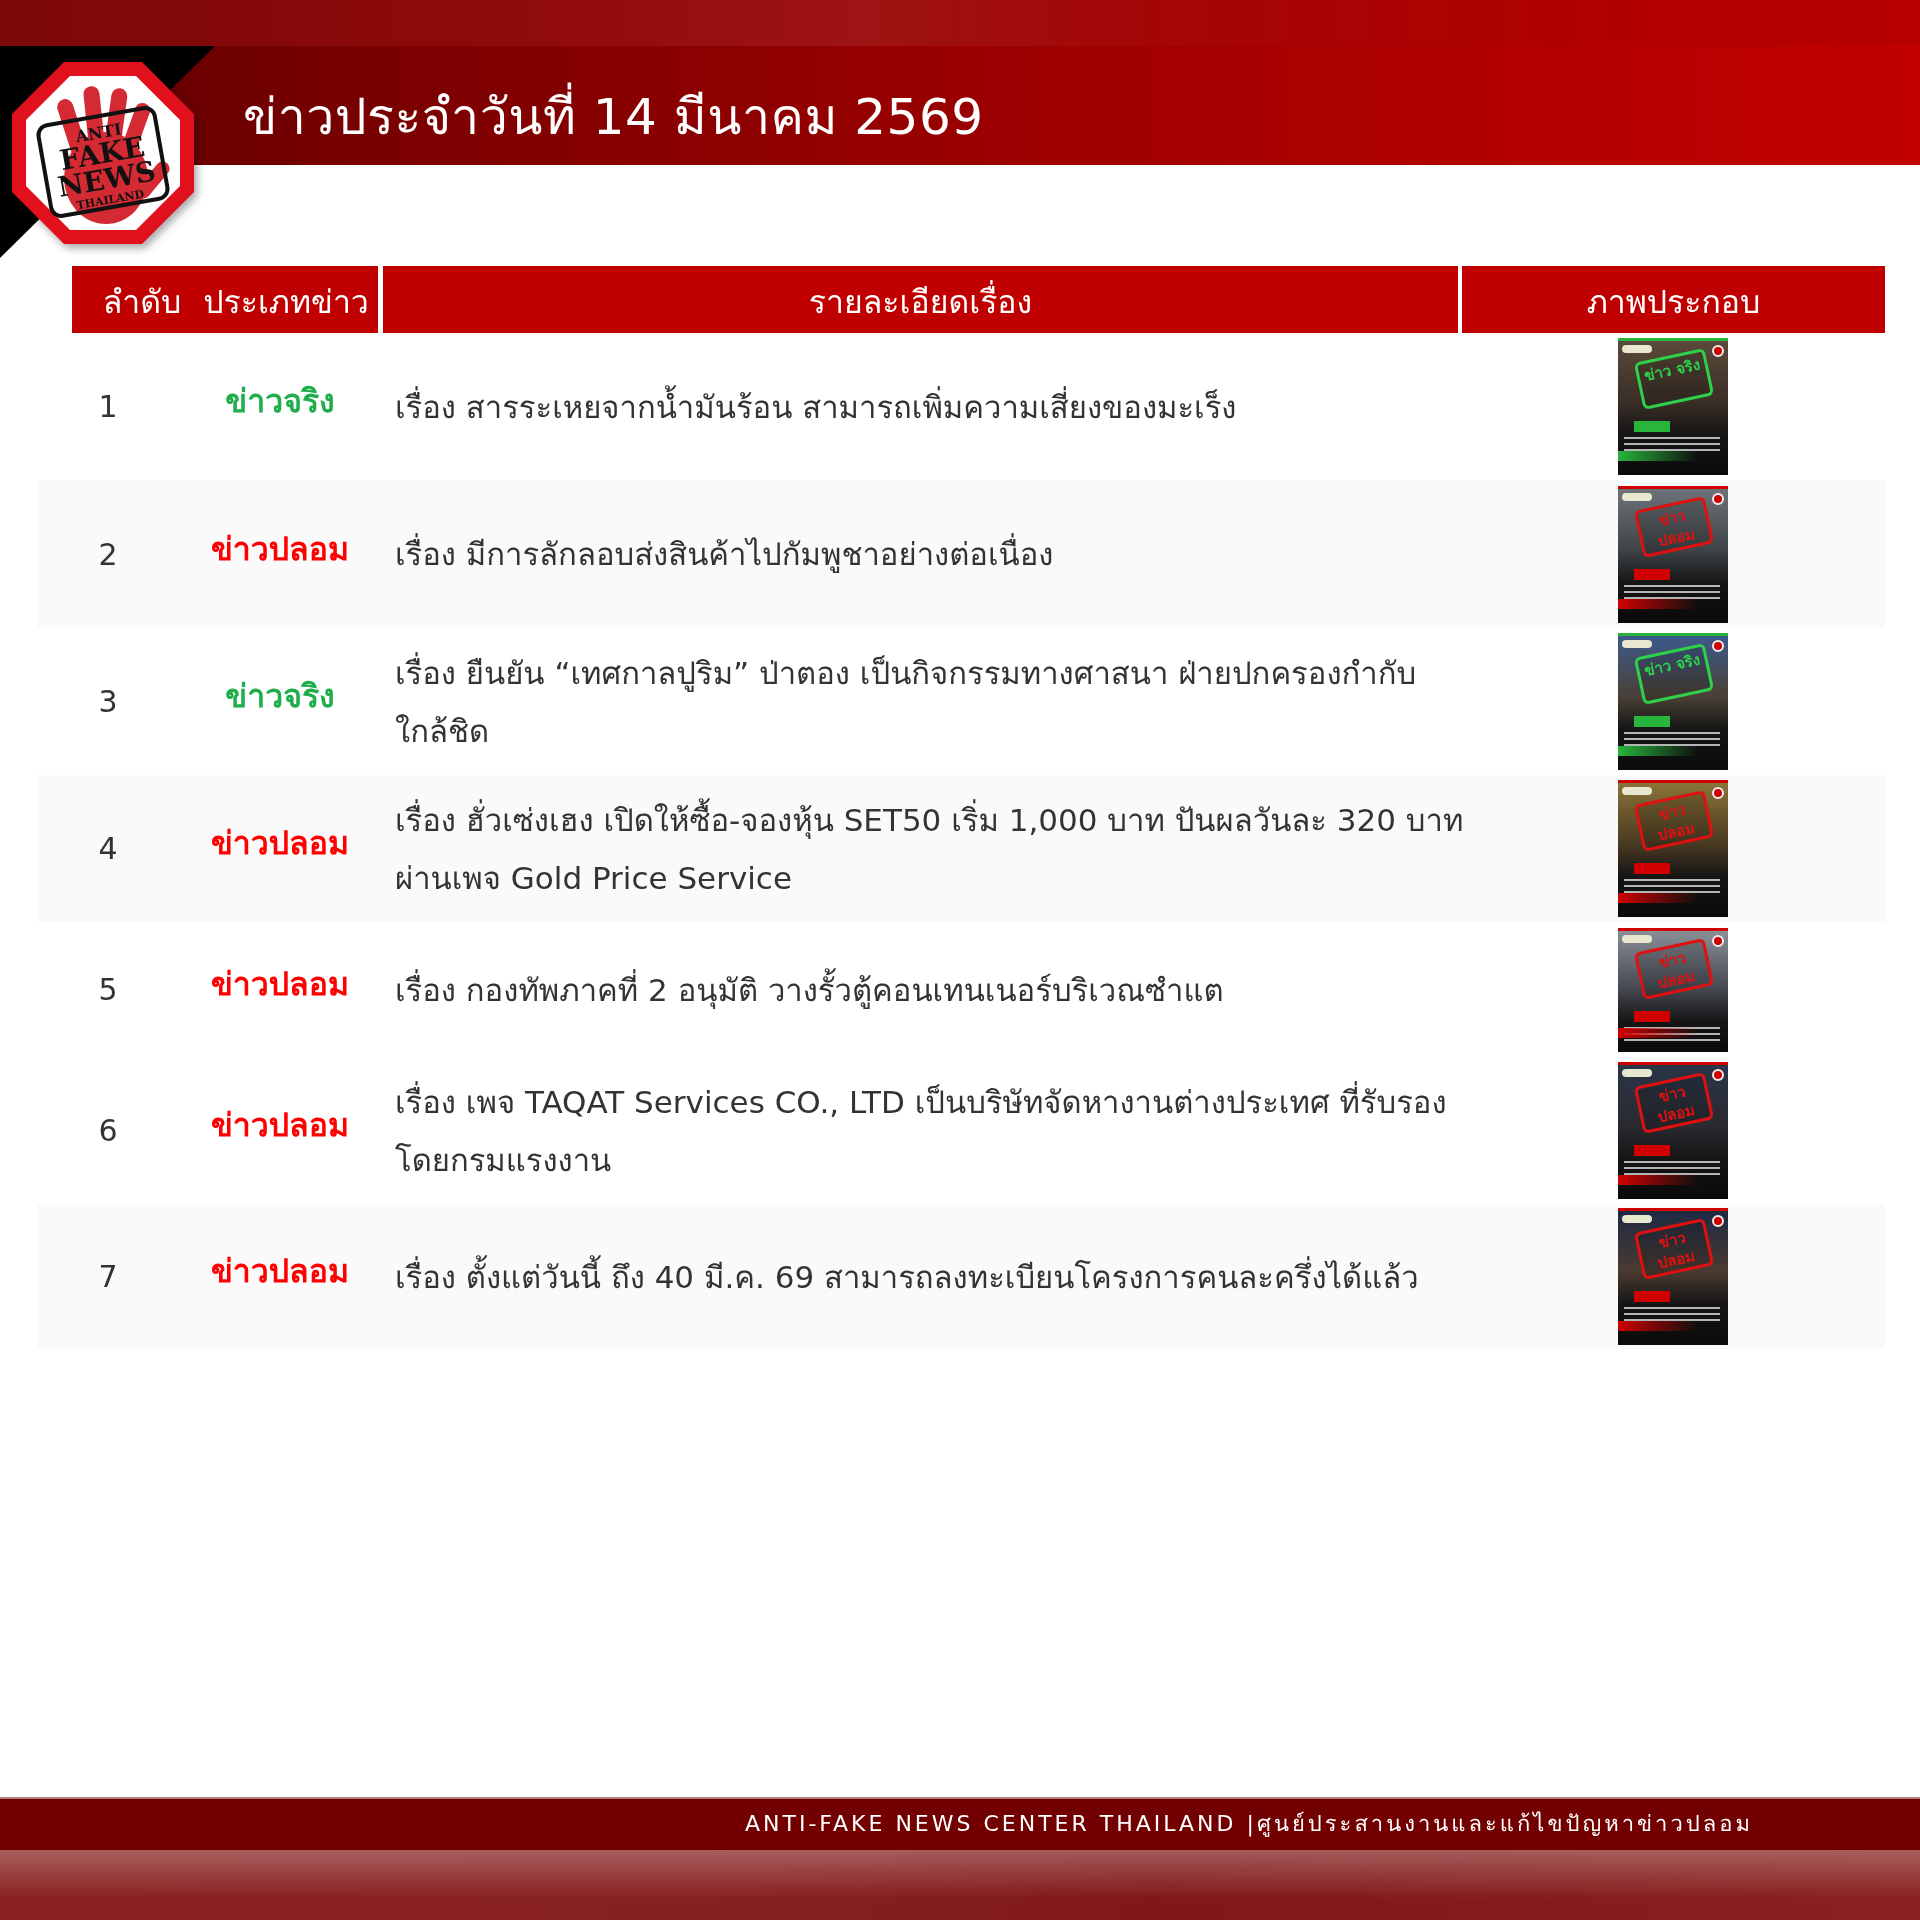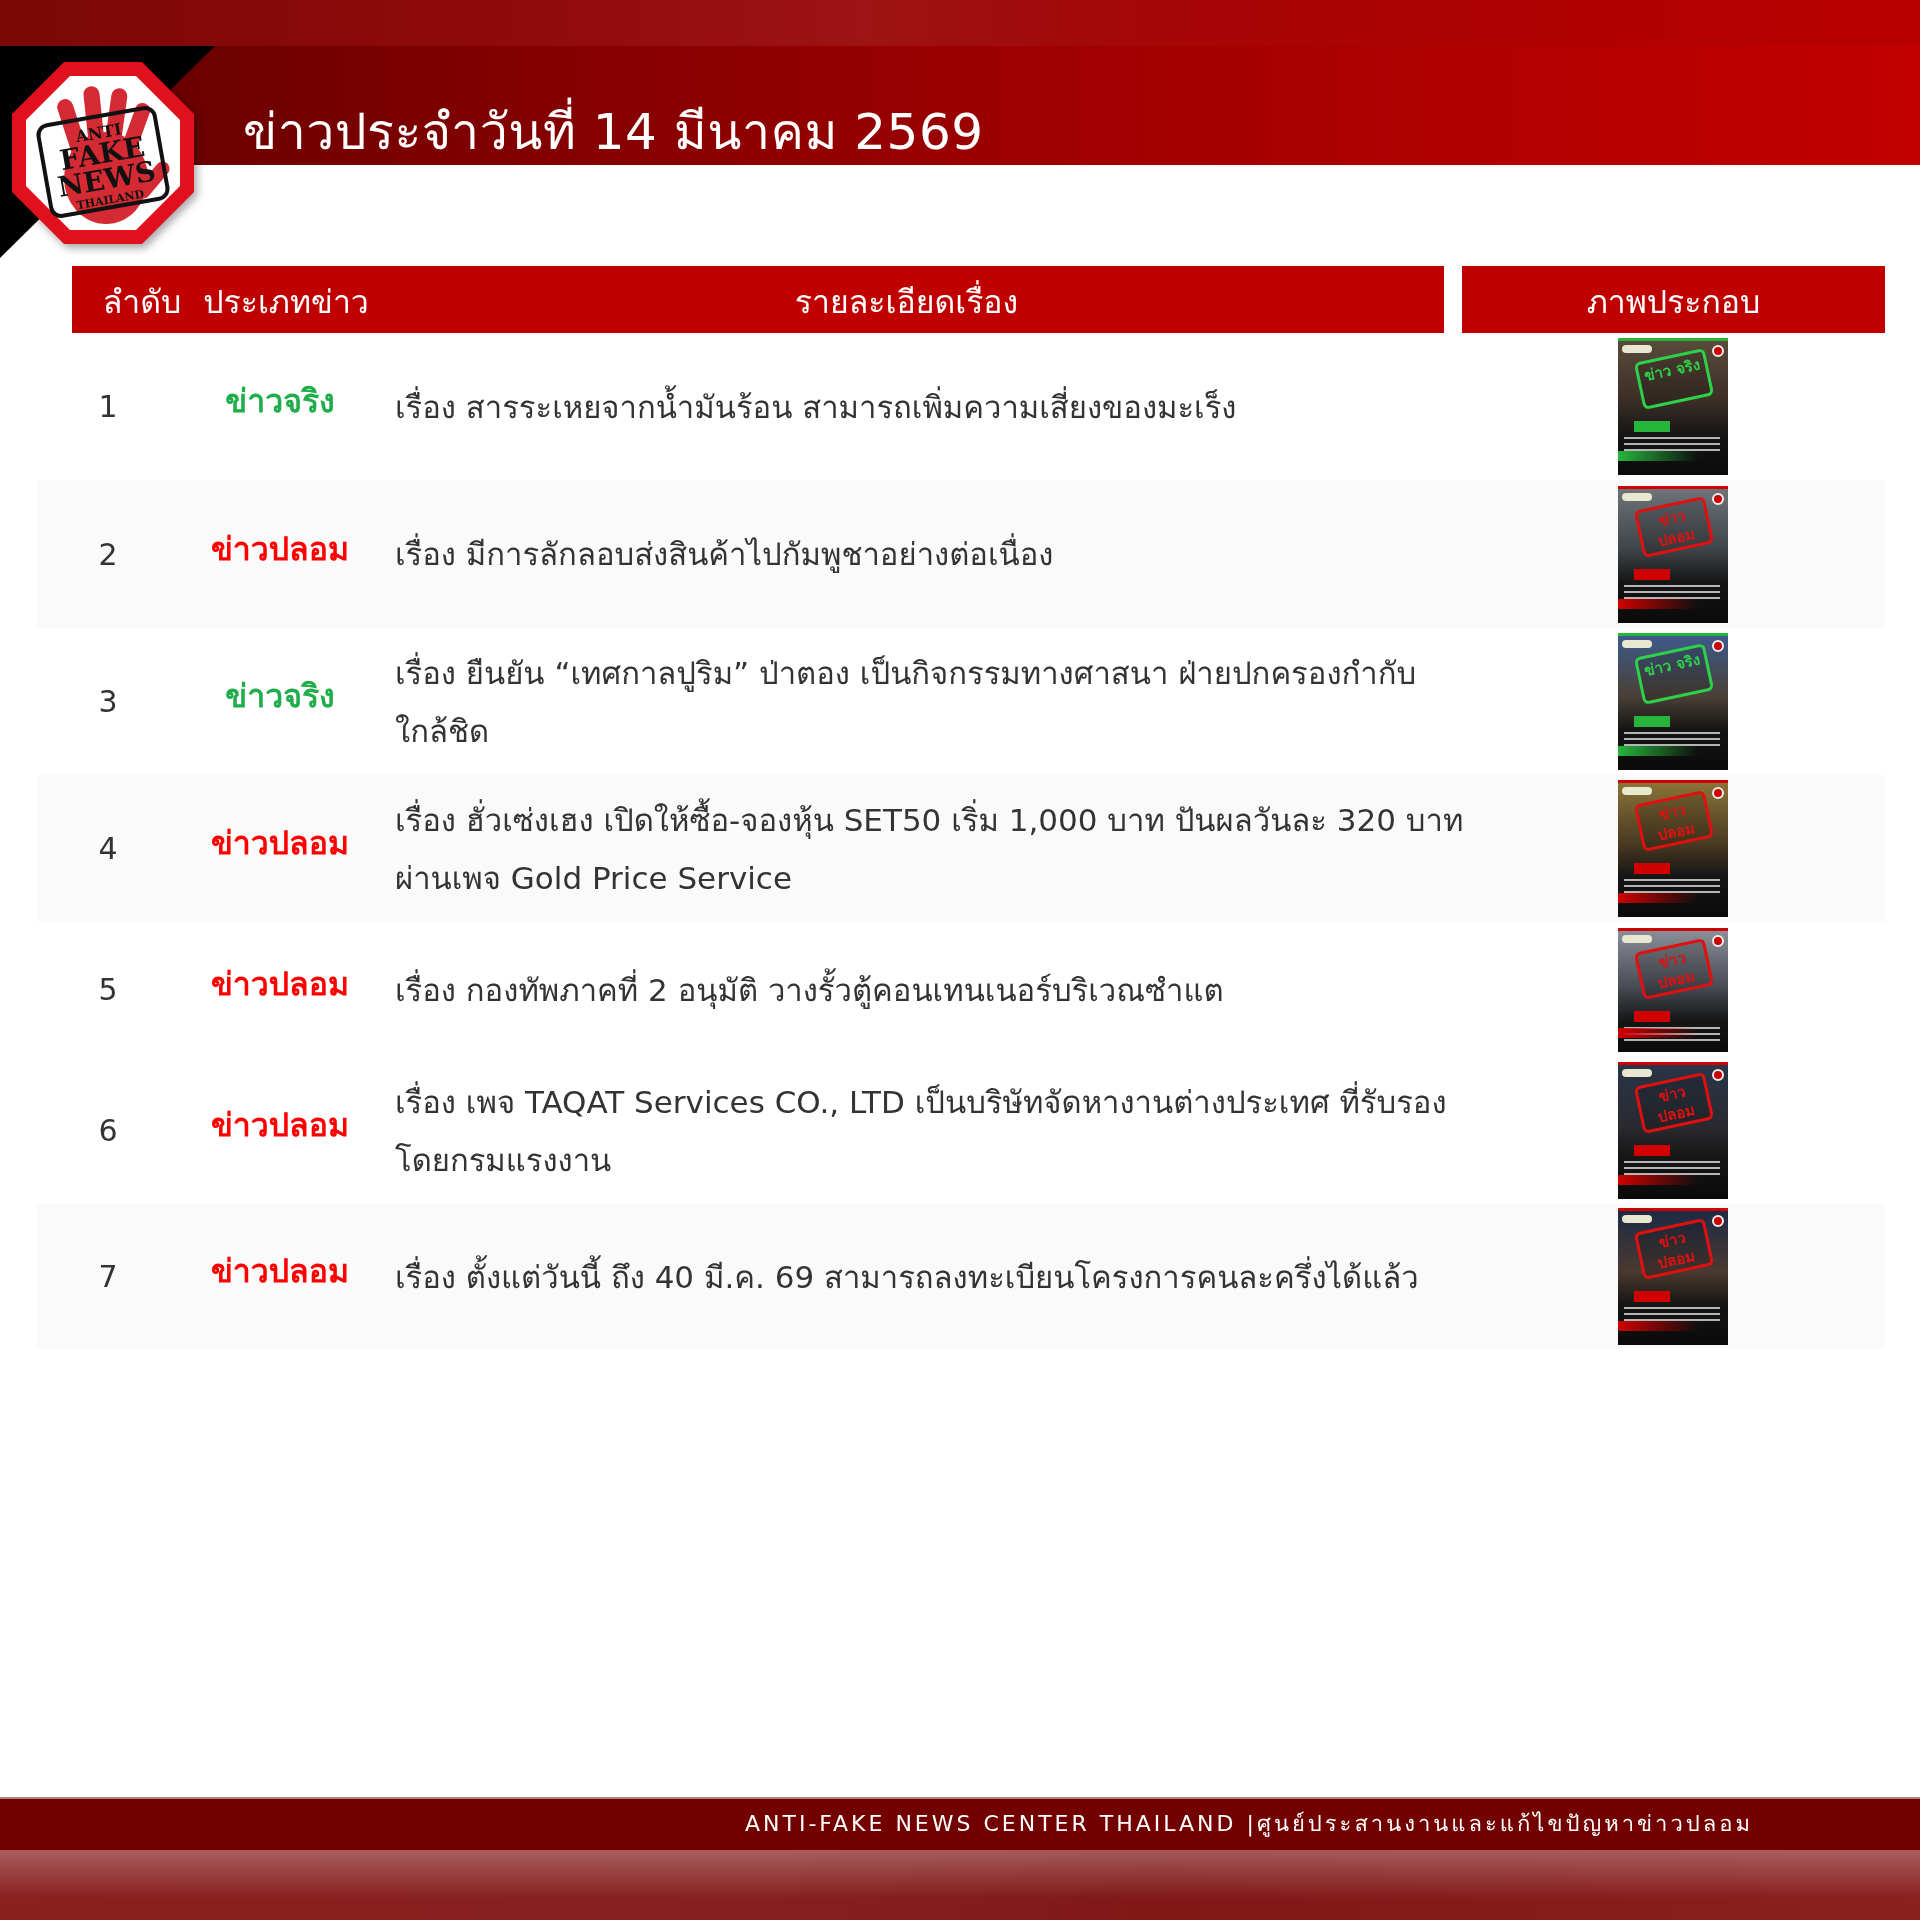--- a/index.html
+++ b/index.html
@@ -15,21 +15,21 @@
     background: linear-gradient(90deg, #5e0000 0%, #7a0000 20%, #9a0000 50%, #b00000 75%, #c20000 100%);
   }
   .black-corner {
     position: absolute; left: 0; top: 46px; width: 215px; height: 212px;
     background: #000;
     clip-path: polygon(0 0, 100% 0, 0 100%);
   }
   .page-title {
     position: absolute; left: 243px; top: 82px; height: 70px;
     font-size: 50px; line-height: 70px; color: #ffffff; font-weight: normal;
-    white-space: nowrap; letter-spacing: 0.5px; margin-top: 15px;
+    white-space: nowrap; letter-spacing: 0.5px;
   }
   .logo {
     position: absolute; left: 8px; top: 58px; width: 190px; height: 190px;
     filter: drop-shadow(3px 4px 4px rgba(0,0,0,0.35));
   }
 
   
   .table-header { position: absolute; top: 266px; left: 37px; height: 67px; }
   .th {
     position: absolute; top: 0; height: 67px; background: #c00000; color: #fff;
@@ -137,21 +137,21 @@
       <text x="95" y="146" font-size="11">THAILAND</text>
     </g>
   </svg>
 </div>
 
 <h1 class="page-title">ข่าวประจำวันที่ 14 มีนาคม 2569</h1>
 
 <div class="table-header">
   <div class="th" style="left:0;width:140px;margin-left:35px;">ลำดับ</div>
   <div class="th" style="left:145px;width:196px;padding-left:12px;">ประเภทข่าว</div>
-  <div class="th" style="left:332px;width:1075px;">รายละเอียดเรื่อง</div>
+  <div class="th" style="left:346px;width:1075px;">รายละเอียดเรื่อง</div>
   <div class="th" style="left:1425px;width:423px;">ภาพประกอบ</div>
 </div>
 
 <div class="rows">
 
   <div class="row" style="top:0;height:147px;">
     <div class="cell-no">1</div>
     <div class="cell-type" style="color:#1fae4b;">ข่าวจริง</div>
     <div class="cell-detail">
         <span>เรื่อง สารระเหยจากน้ำมันร้อน สามารถเพิ่มความเสี่ยงของมะเร็ง</span>

